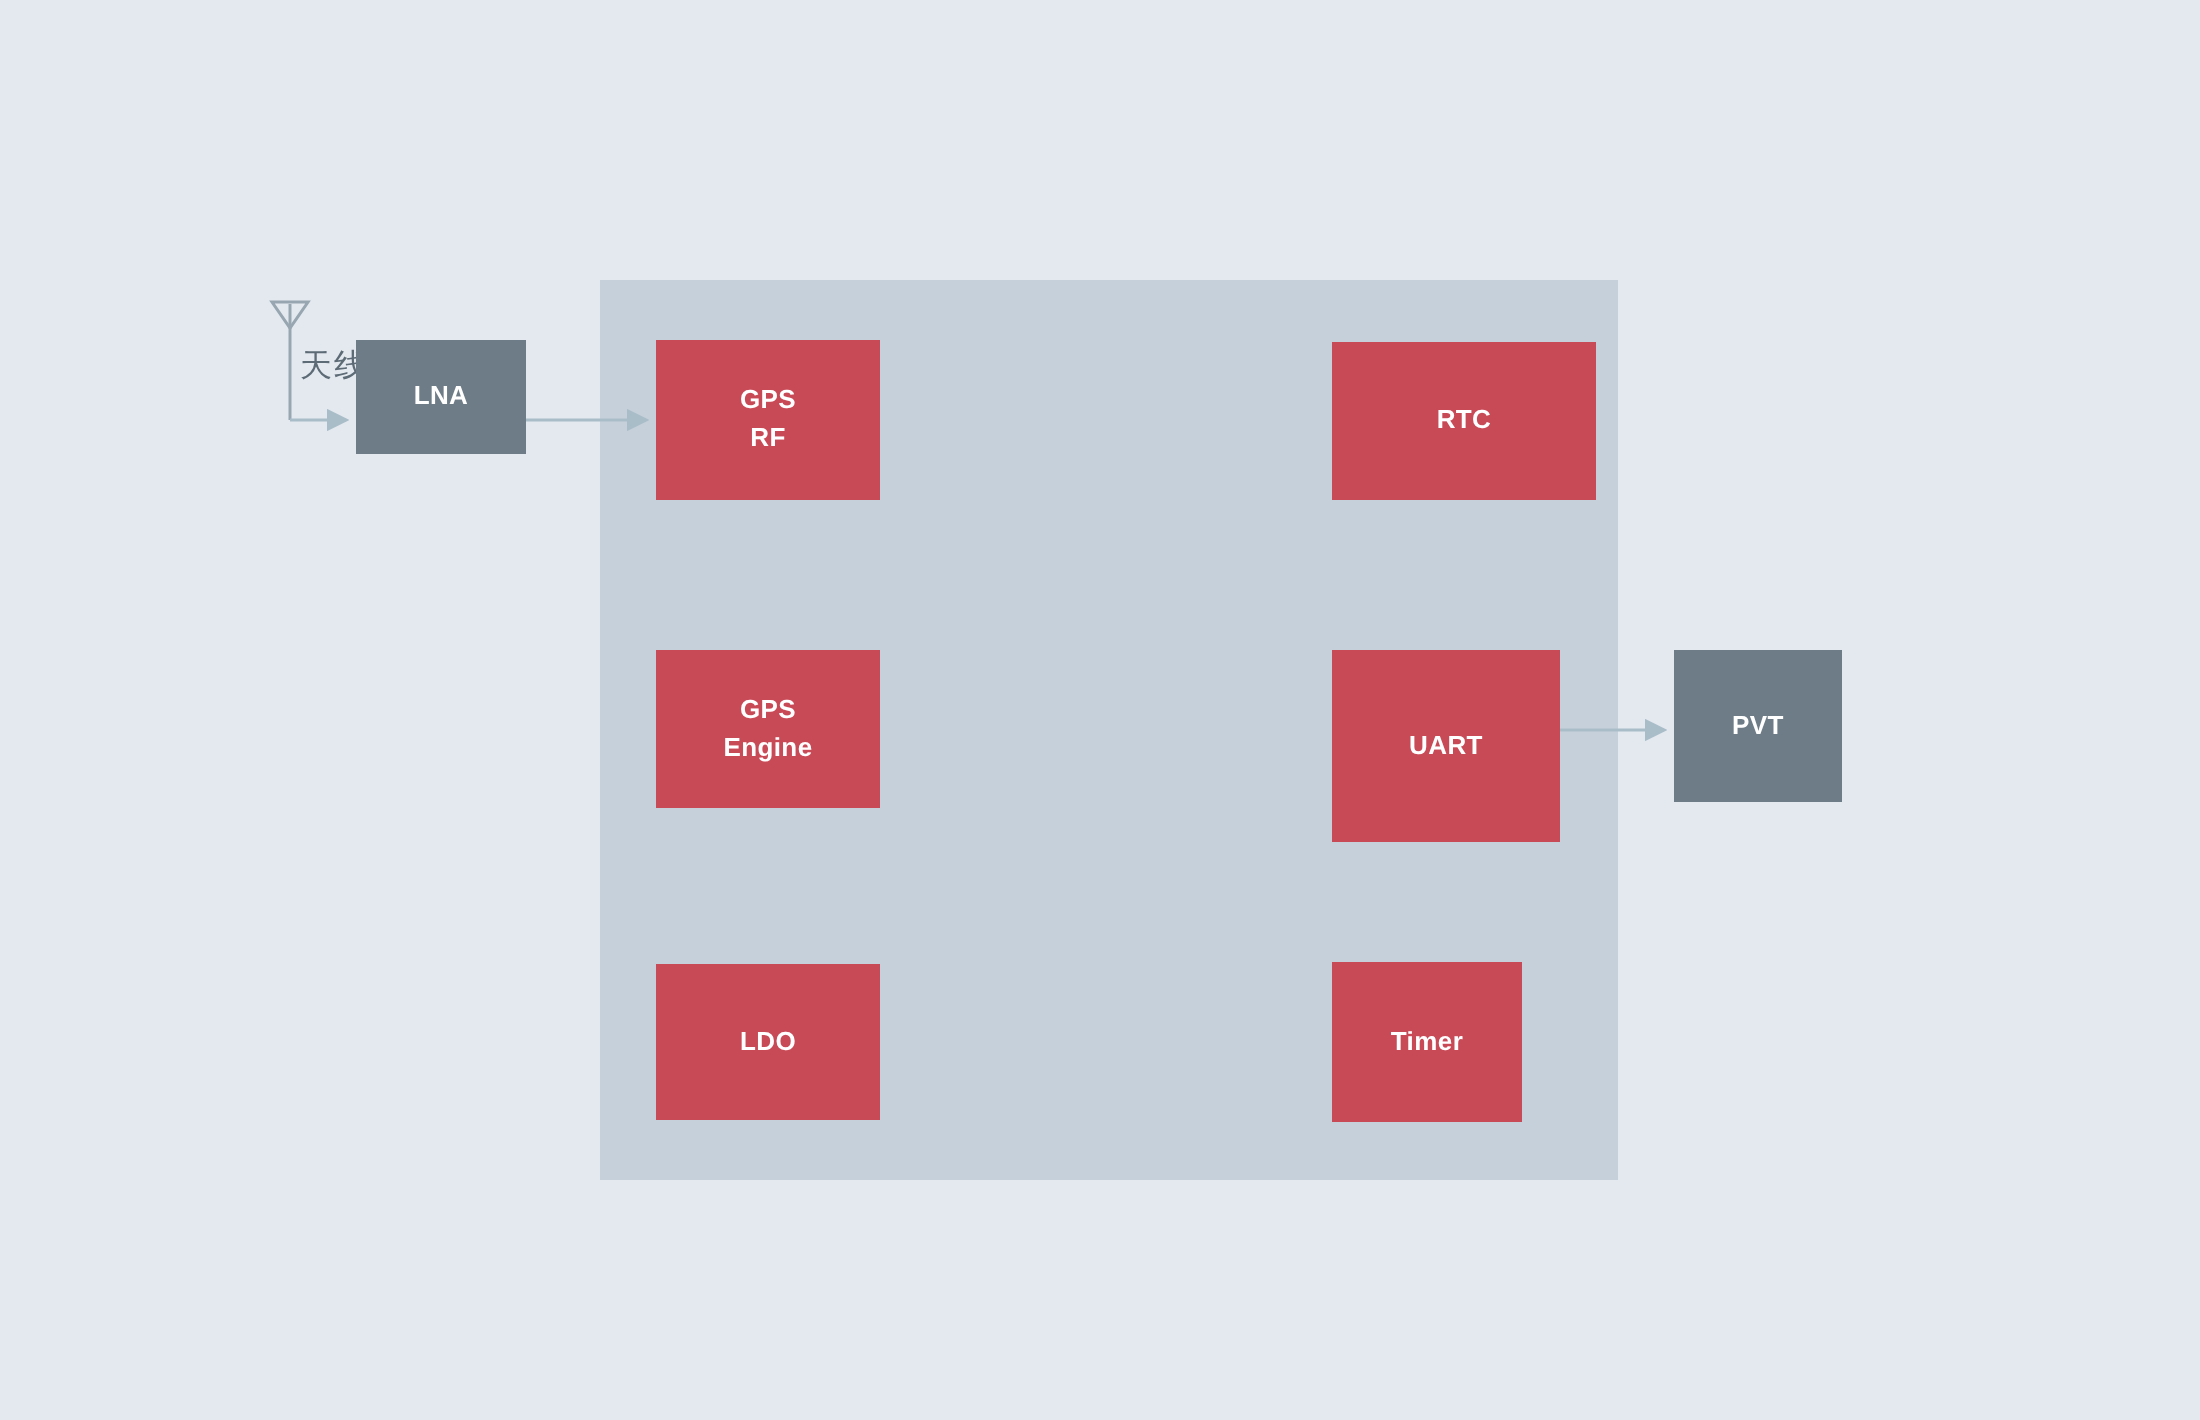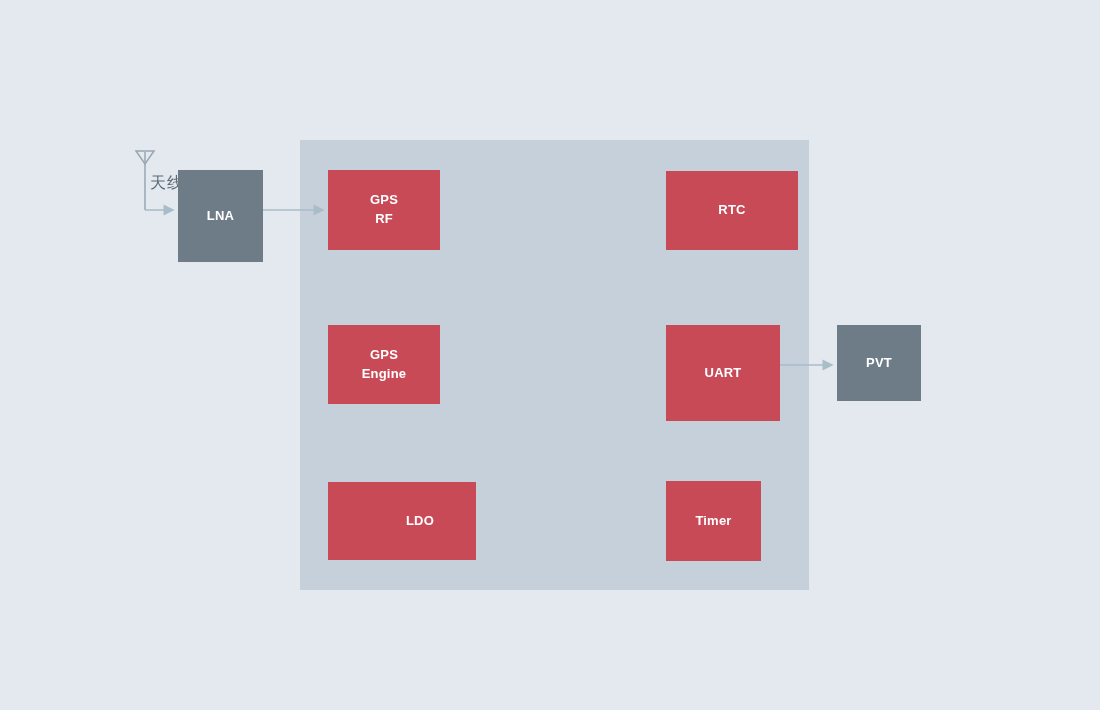--- a/index.html
+++ b/index.html
@@ -35,32 +35,32 @@
     line-height: 1.45;
     white-space: pre-line;
     letter-spacing: 0.2px;
   }
   .block-red  { background: #c94a57; }
   .block-dark { background: #6e7c87; }
 
   
   .b-gps-rf     { left: 328px; top: 170px; width: 112px; height: 80px; }
   .b-gps-engine { left: 328px; top: 325px; width: 112px; height: 79px; }
-  .b-ldo        { left: 328px; top: 482px; width: 112px; height: 78px; padding-left: 36px; }
+  .b-ldo        { left: 328px; top: 482px; width: 112px; height: 78px; }
 
   
   .b-cpu { left: 483px; top: 171px; width: 140px; height: 389px; font-size: 14px; line-height: 1.55; }
 
   
   .b-rtc   { left: 666px; top: 171px; width: 132px; height: 79px; }
   .b-uart  { left: 666px; top: 325px; width: 114px; height: 96px; }
   .b-timer { left: 666px; top: 481px; width: 95px; height: 80px; }
 
   
-  .b-lna { left: 178px; top: 170px; width: 85px;  height: 92px; }
+  .b-lna { left: 178px; top: 170px; width: 85px;  height: 57px; }
   .b-pvt { left: 837px; top: 325px; width: 84px;  height: 76px; }
 
   .antenna-label {
     position: absolute;
     left: 150px;
     top: 173px;
     font-size: 16px;
     color: #5d6b76;
     letter-spacing: 1px;
   }

